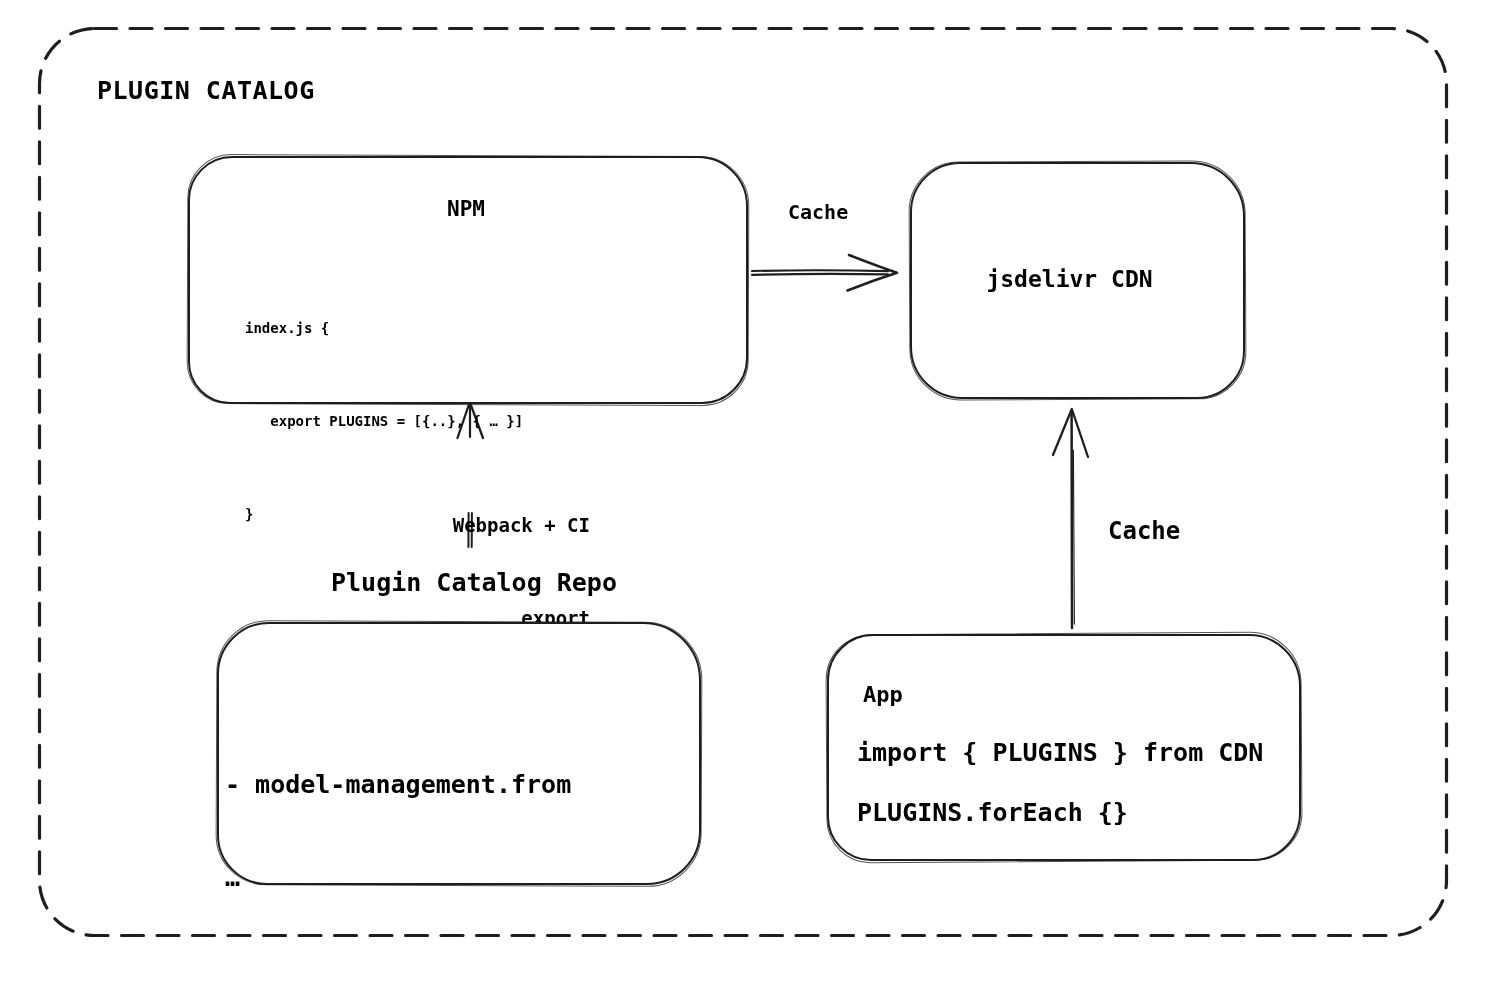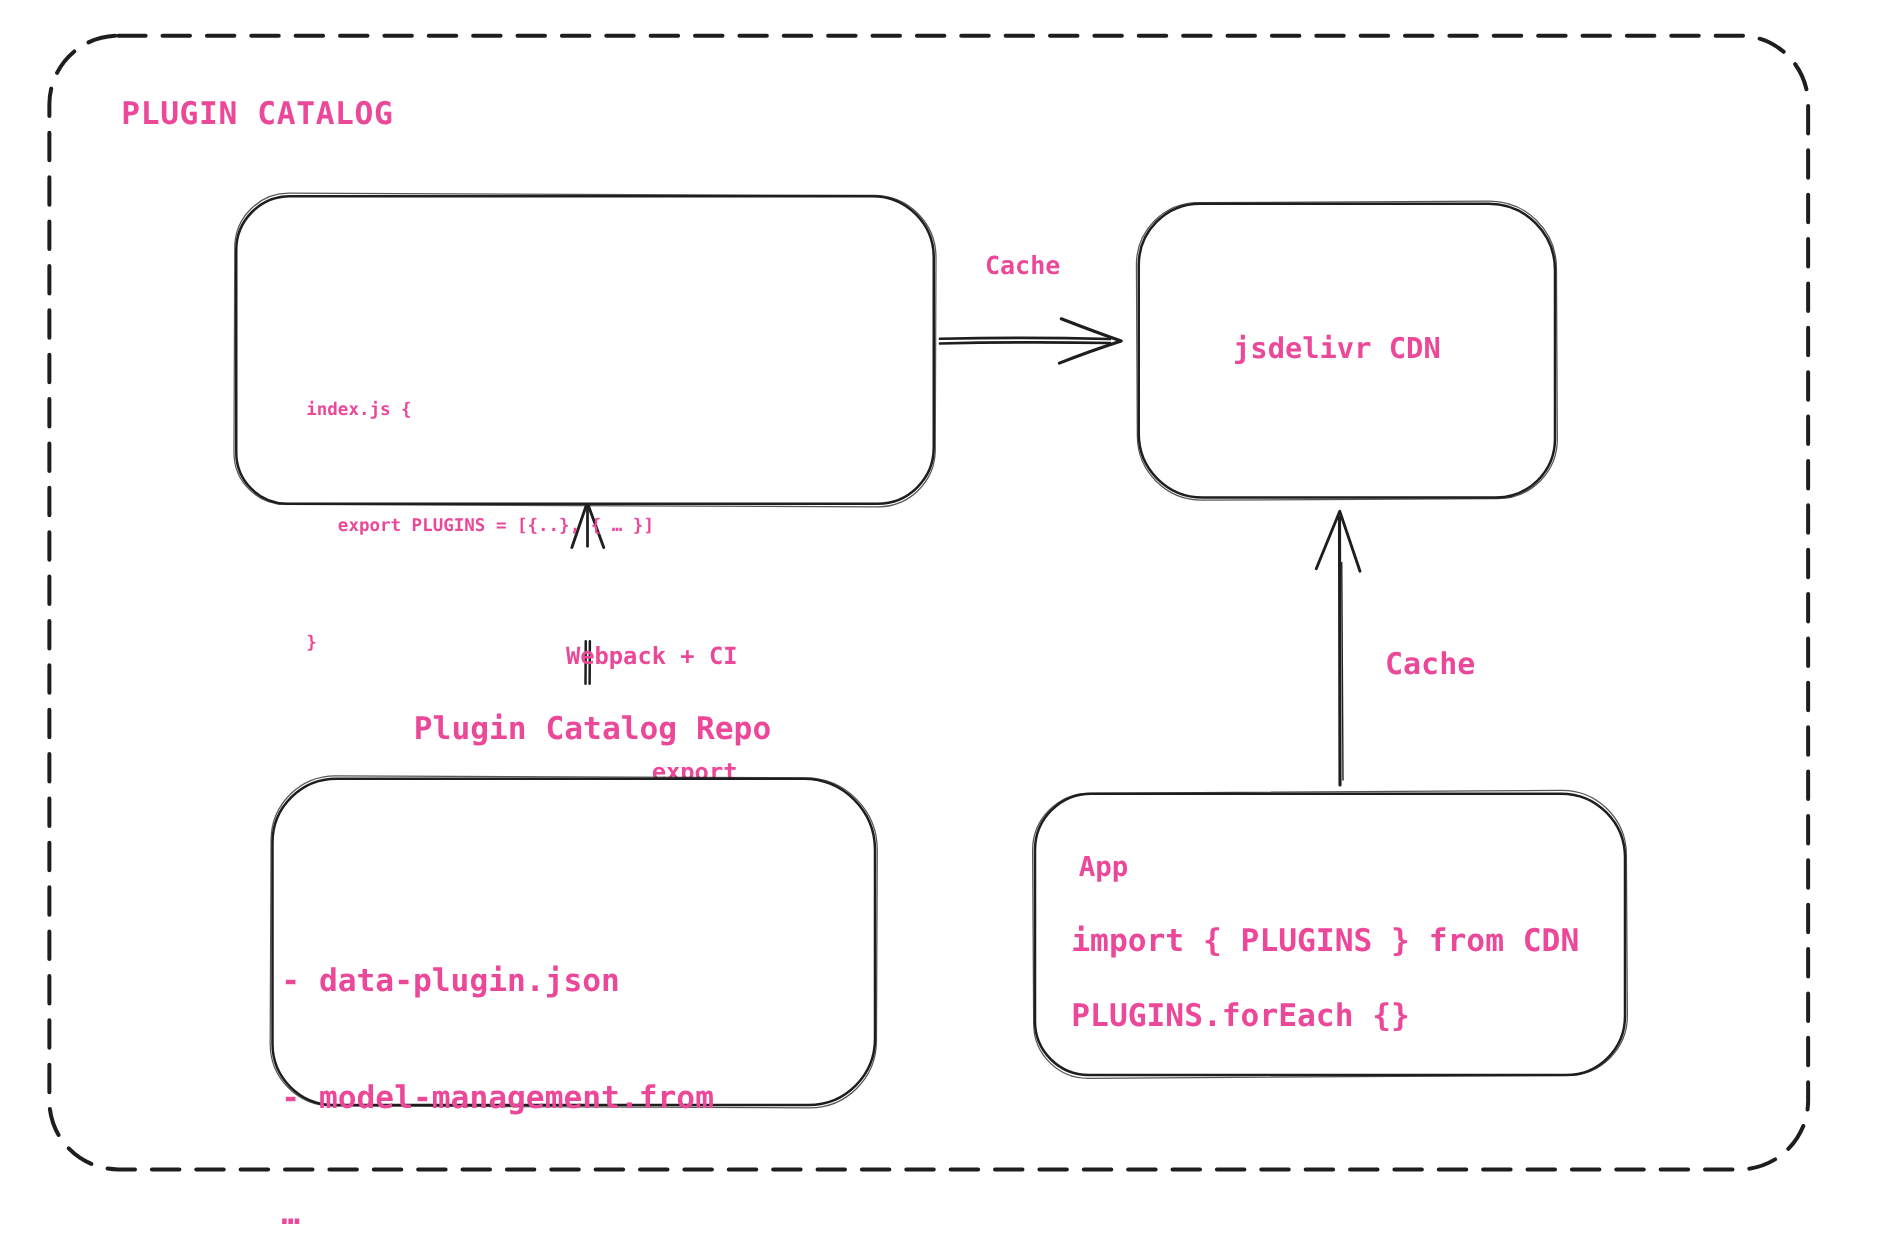--- a/index.html
+++ b/index.html
@@ -4,21 +4,21 @@
 <style>
   html, body { margin: 0; padding: 0; background: #ffffff; }
 
   .canvas {
     position: relative;
     width: 1506px;
     height: 1002px;
     background: #ffffff;
     font-family: "DejaVu Sans Mono", "Liberation Mono", monospace;
     font-weight: 600;
-    color: #ec4899;
+    color: #000000;
     overflow: hidden;
   }
 
   
   .overlay {
     position: absolute;
     left: 0; top: 0;
     width: 1506px; height: 1002px;
     pointer-events: none;
   }
@@ -100,40 +100,40 @@
     <g>
       <path class="stroke" stroke-width="2.5" d="M1072 628 L1071.6 414"></path>
       <path class="stroke" stroke-width="1.1" d="M1074.4 624 L1073.4 450"></path>
       <path class="stroke" stroke-width="2.3" d="M1053 455 L1071.8 409 L1088 457"></path>
     </g>
   </svg>
 
   <div class="lbl diagram-title">PLUGIN CATALOG</div>
 
   <div class="box npm-box"></div>
+  <div class="lbl npm-title">NPM</div>
   <div class="lbl npm-code">
     <div>index.js {</div>
     <div>   export PLUGINS = [{..}, { … }]</div>
     <div>}</div>
   </div>
 
   <div class="lbl cache-label">Cache</div>
 
   <div class="box cdn-box"></div>
   <div class="lbl cdn-label">jsdelivr CDN</div>
 
   <div class="lbl build-label">
     <span>Webpack + CI</span>
     <span>export</span>
   </div>
 
   <div class="lbl repo-title">Plugin Catalog Repo</div>
   <div class="box repo-box"></div>
   <div class="lbl repo-files">
-    <div>- data-plugin.json</div>
     <div>- model-management.from</div>
     <div>…</div>
   </div>
 
   <div class="box app-box"></div>
   <div class="lbl app-title">App</div>
   <div class="lbl app-code-1">import { PLUGINS } from CDN</div>
   <div class="lbl app-code-2">PLUGINS.forEach {}</div>
 
   <div class="lbl import-label">Cache</div>

